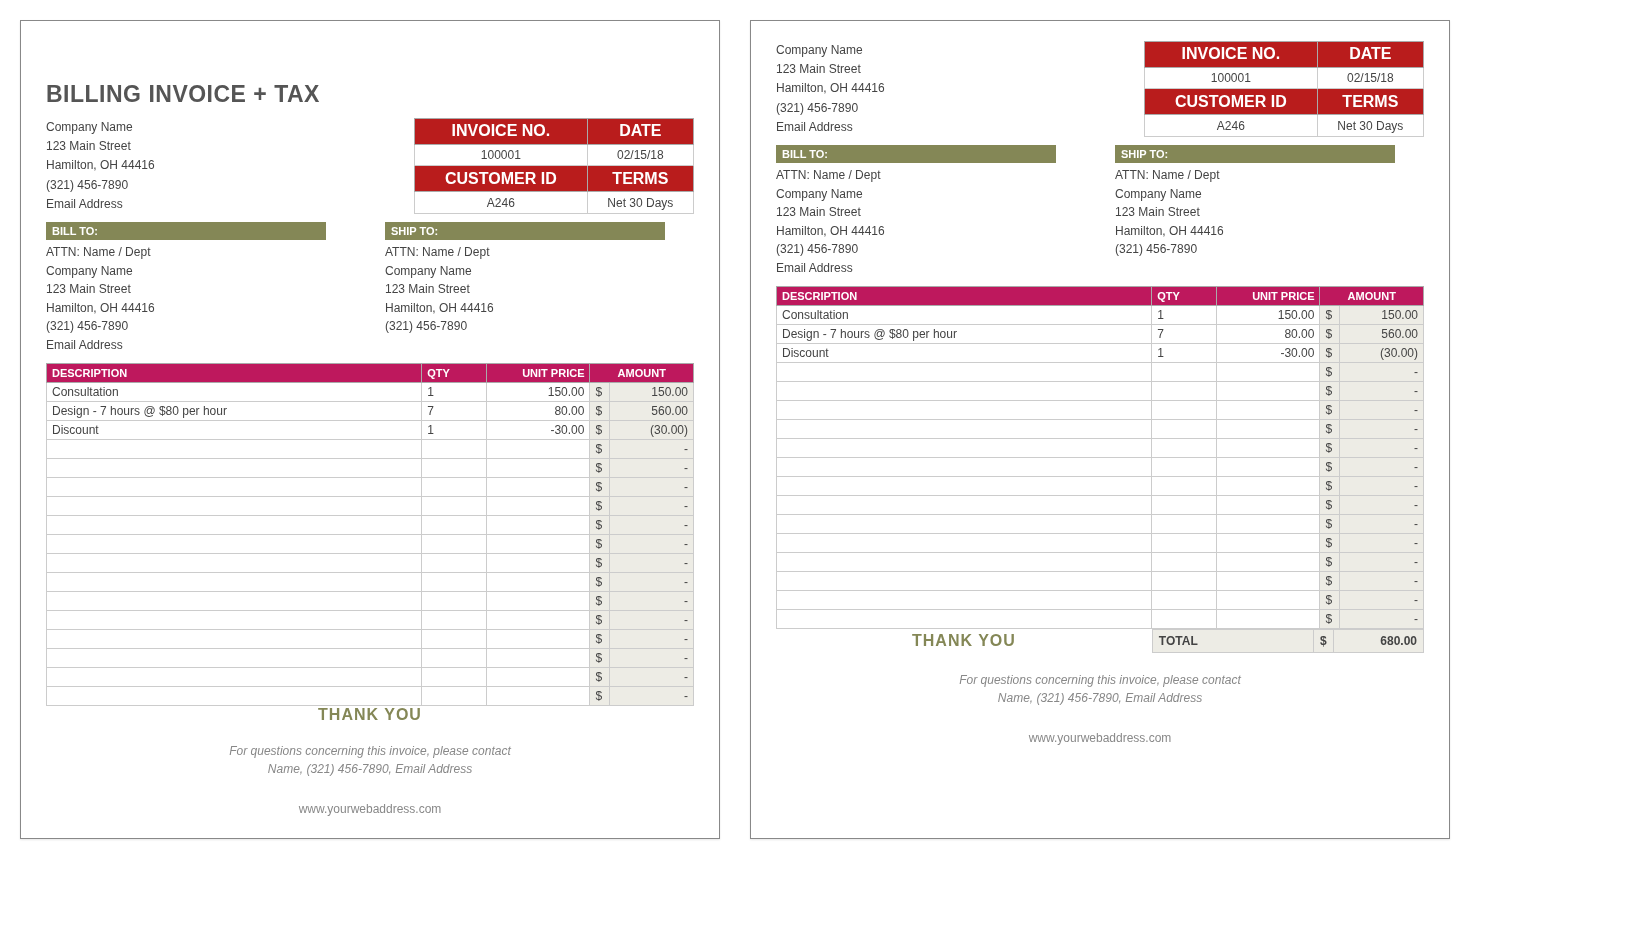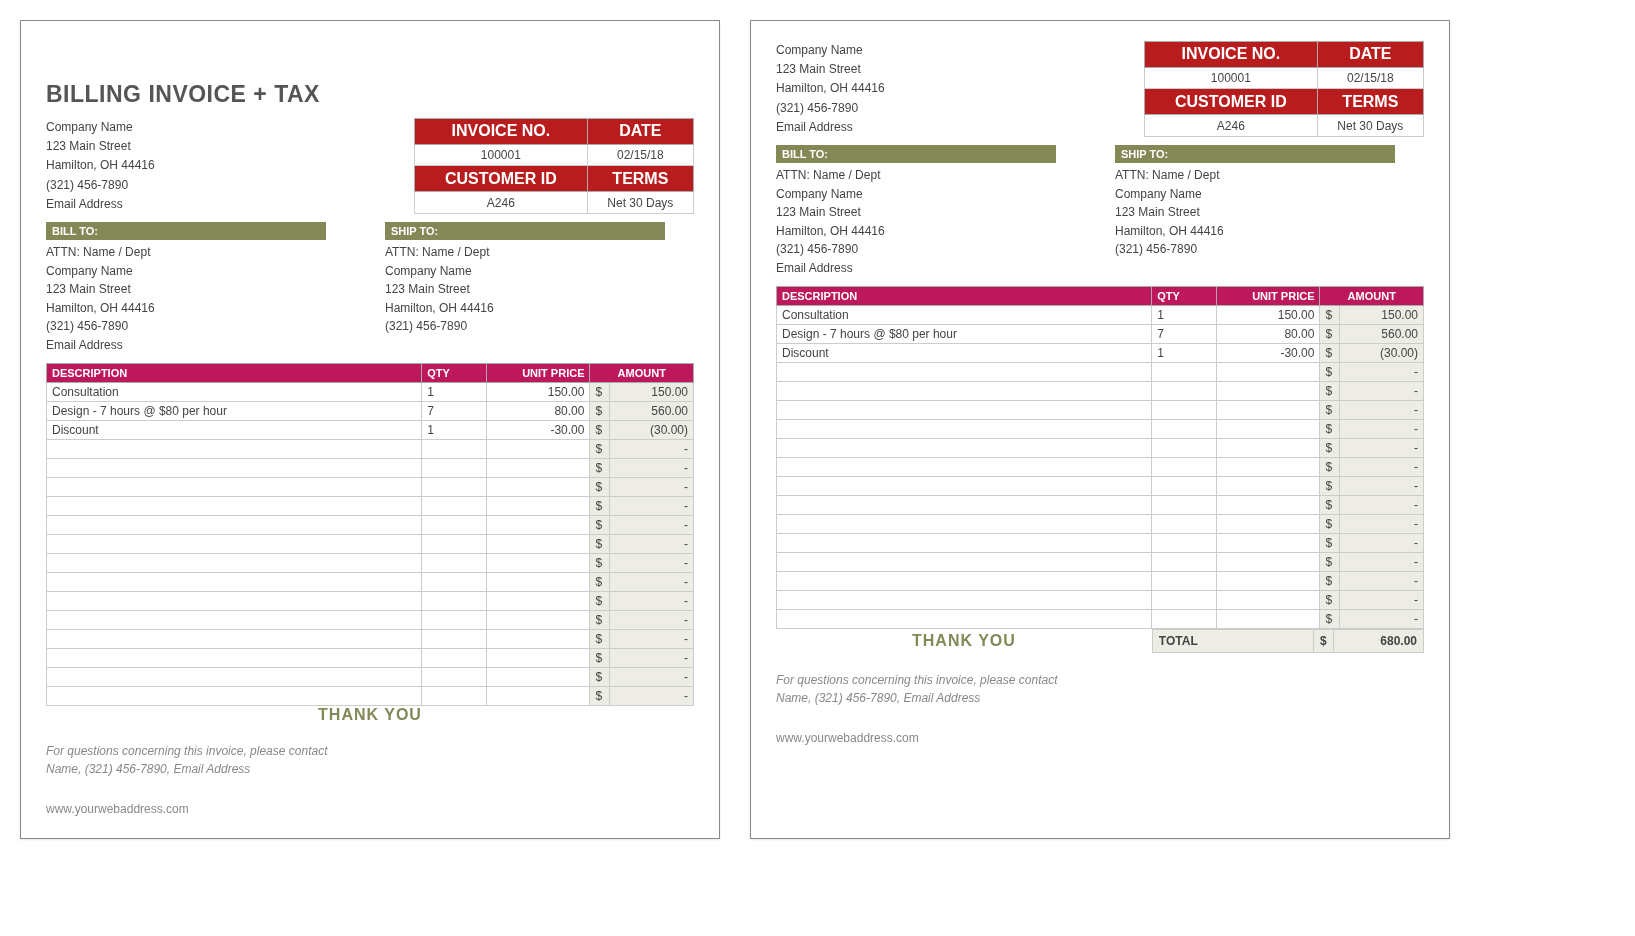--- a/index.html
+++ b/index.html
@@ -124,20 +124,21 @@
     border: 1px solid #ccc;
     padding: 4px 6px;
     font-size: 12px;
     background: #edece5;
   }
   .totals .lbl { font-weight: normal; text-align: left; }
   .totals .sym { width: 20px; text-align: left; }
   .totals .val { text-align: right; width: 90px; }
   .totals .total-row td { font-weight: bold; }
   .footer {
+    text-align: center;
     margin-top: 18px;
     color: #888;
     font-style: italic;
     line-height: 1.5;
   }
   .footer .web {
     font-style: normal;
     margin-top: 22px;
   }
 </style>

